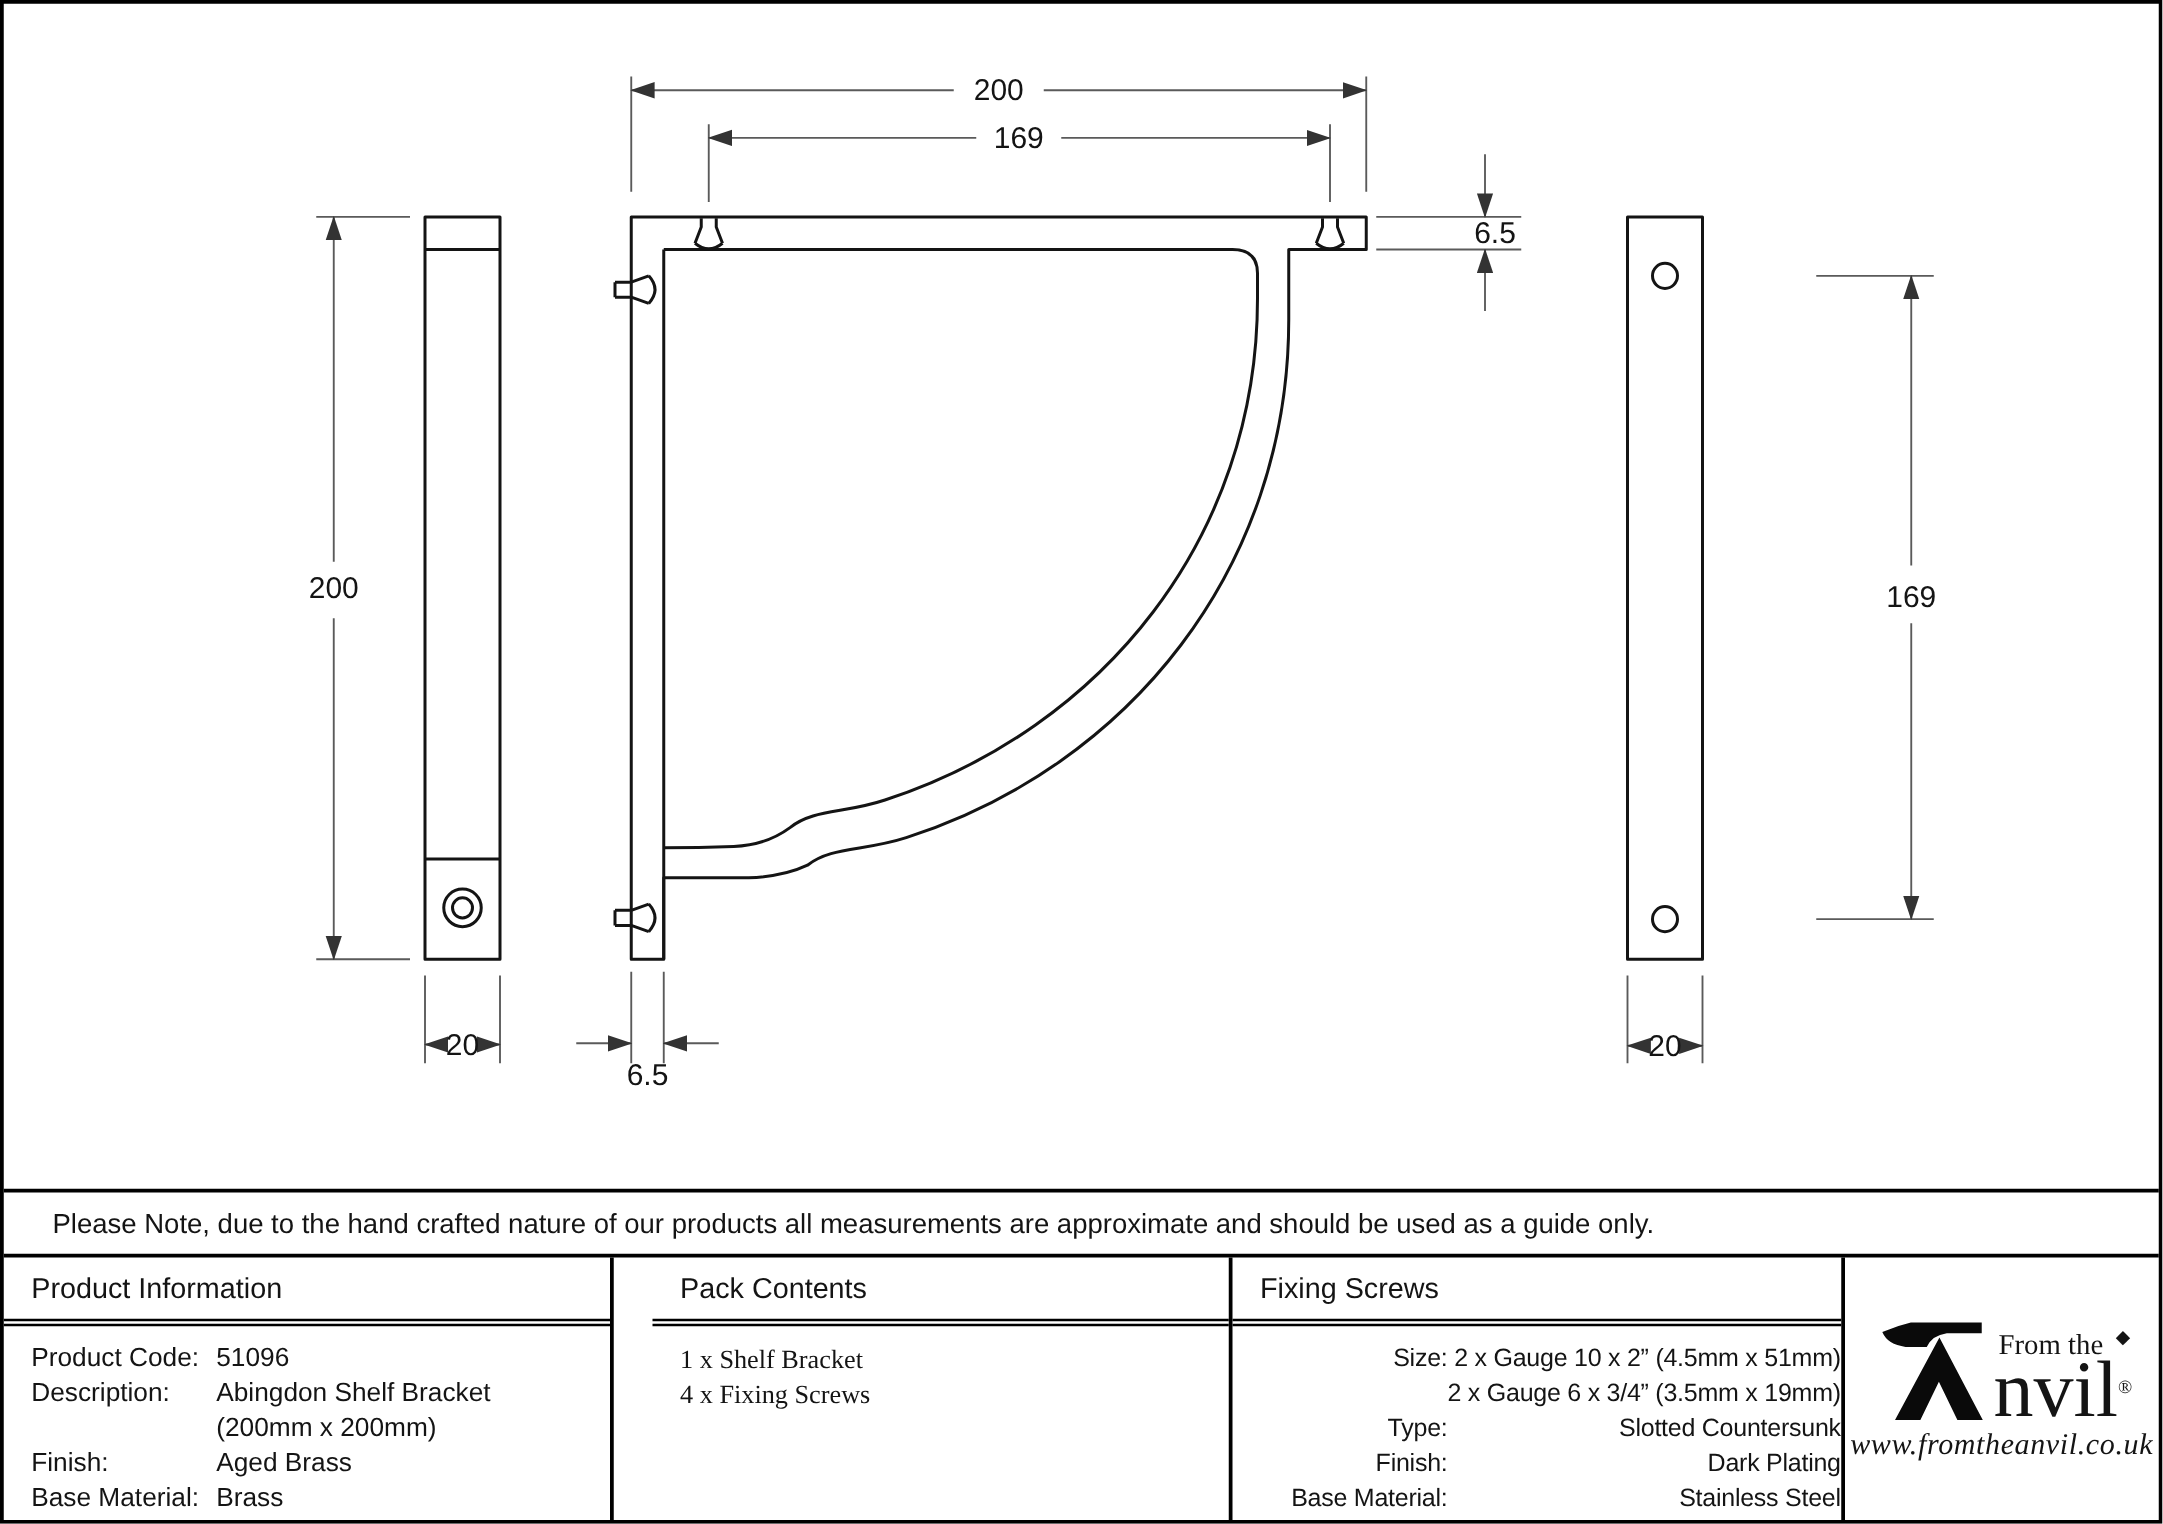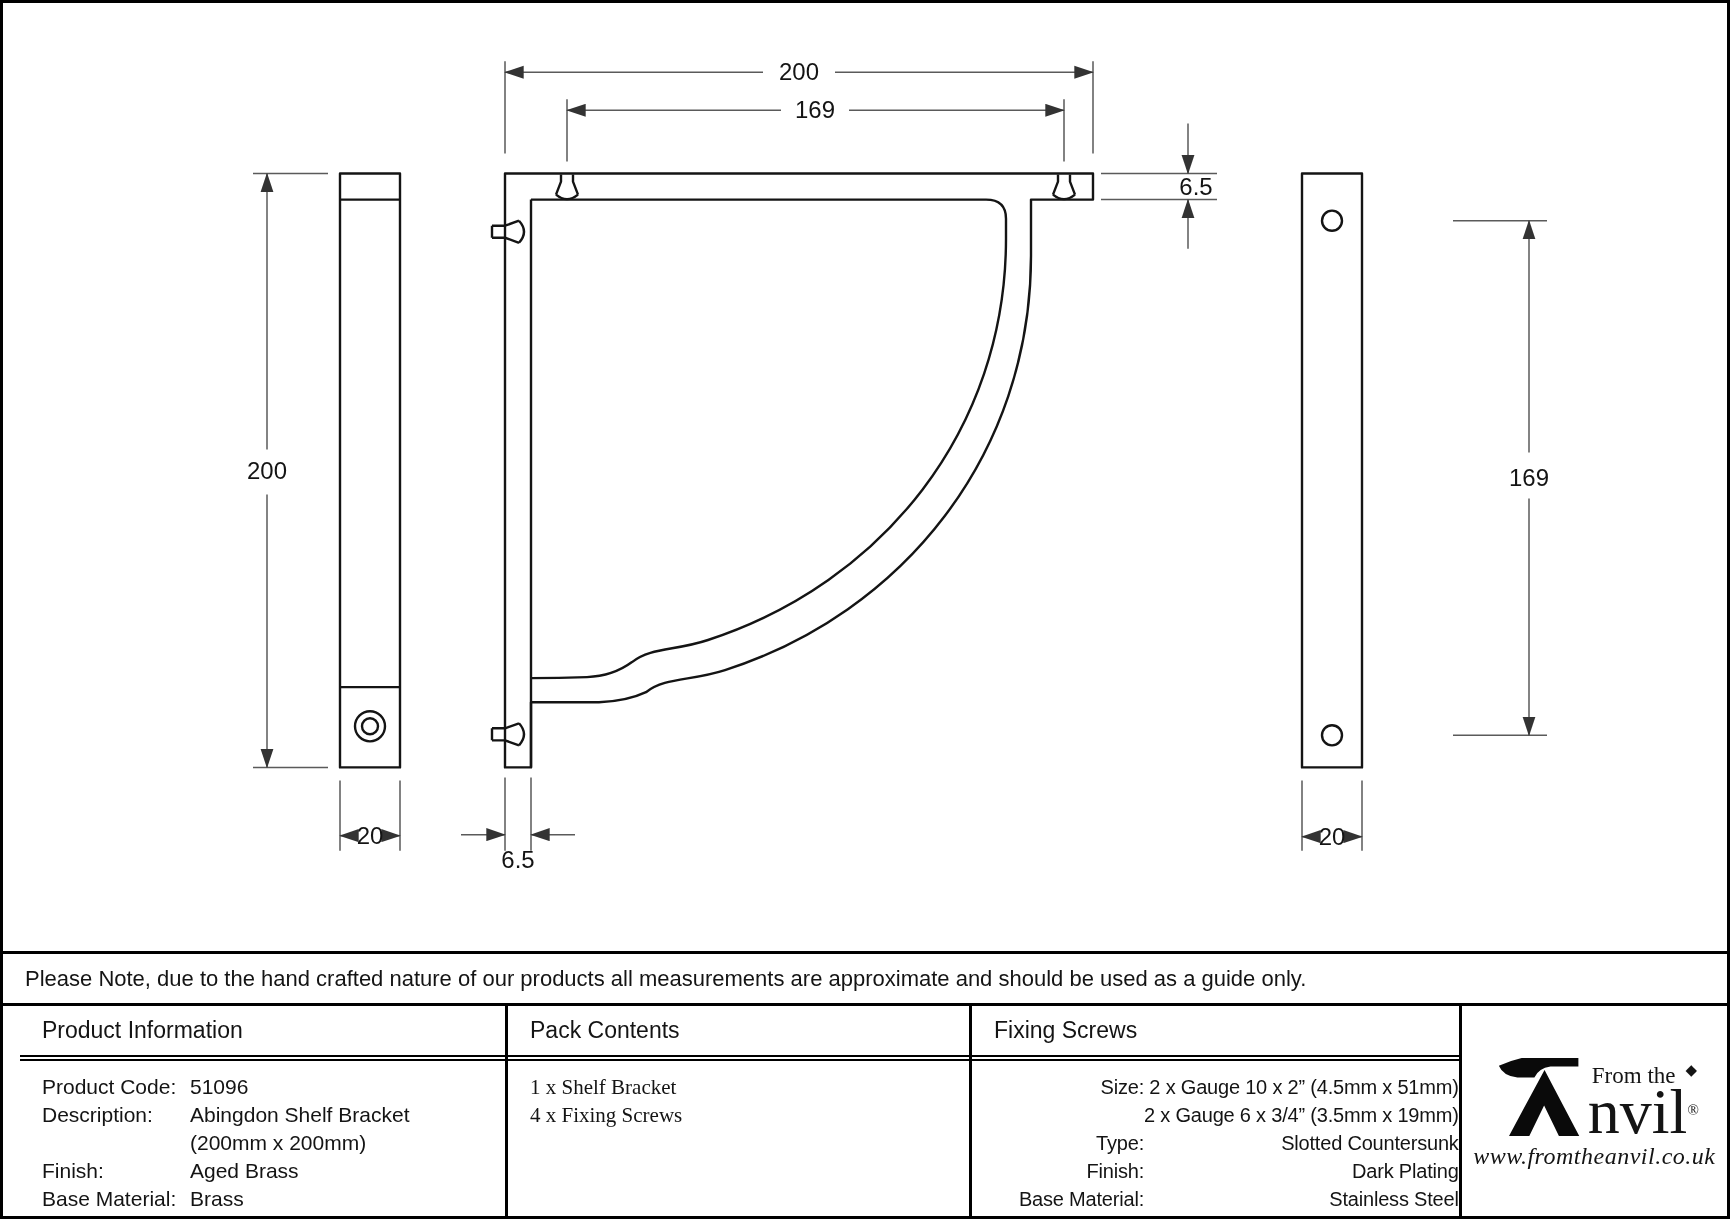--- a/index.html
+++ b/index.html
@@ -11,27 +11,27 @@
   }
   .drawing-area{flex:1 1 auto;position:relative;border-bottom:3px solid #000;overflow:hidden;}
   .drawing-area svg{position:absolute;left:0;top:0;width:100%;height:100%;}
 
   .part{stroke:#141414;stroke-width:2.4;fill:none;stroke-linejoin:round;}
   .dim{stroke:#5a5a5a;stroke-width:1.5;fill:none;}
   .dimtxt{font:24px "Liberation Sans",sans-serif;fill:#141414;text-anchor:middle;}
 
   .note-row{
     flex:0 0 52px;display:flex;align-items:center;
-    padding-left:22px;font-size:22px;border-bottom:3px solid #000;
+    padding-left:39px;font-size:22px;border-bottom:3px solid #000;
     box-sizing:border-box;
   }
-  .table-row{flex:0 0 210px;display:flex;box-sizing:border-box;padding-left:17px;}
+  .table-row{flex:0 0 210px;display:flex;box-sizing:border-box;}
   .col{box-sizing:border-box;display:flex;flex-direction:column;}
   .col-1{flex:0 0 488px;border-right:3px solid #000;}
-  .col-2{flex:0 0 464px;border-right:3px solid #000;}
+  .col-2{flex:0 0 464px;border-right:3px solid #000;margin-left:31px;}
   .col-3{flex:0 0 470px;border-right:3px solid #000;text-align:right;}
   .col-4{flex:1 1 auto;align-items:center;justify-content:center;}
   .col-header{
     flex:0 0 55px;display:flex;align-items:center;padding-left:22px;
     font-size:23px;border-bottom:6px double #000;box-sizing:border-box;
   }
   .col-body{flex:1;padding:12px 0 0 22px;font-size:21px;}
   .kv{display:grid;grid-template-columns:148px 1fr;grid-auto-rows:28px;align-items:center;}
   .col-3 .kv{grid-template-columns:150px 1fr;font-size:20px;letter-spacing:-0.2px;}
   .kv span{white-space:nowrap;}

